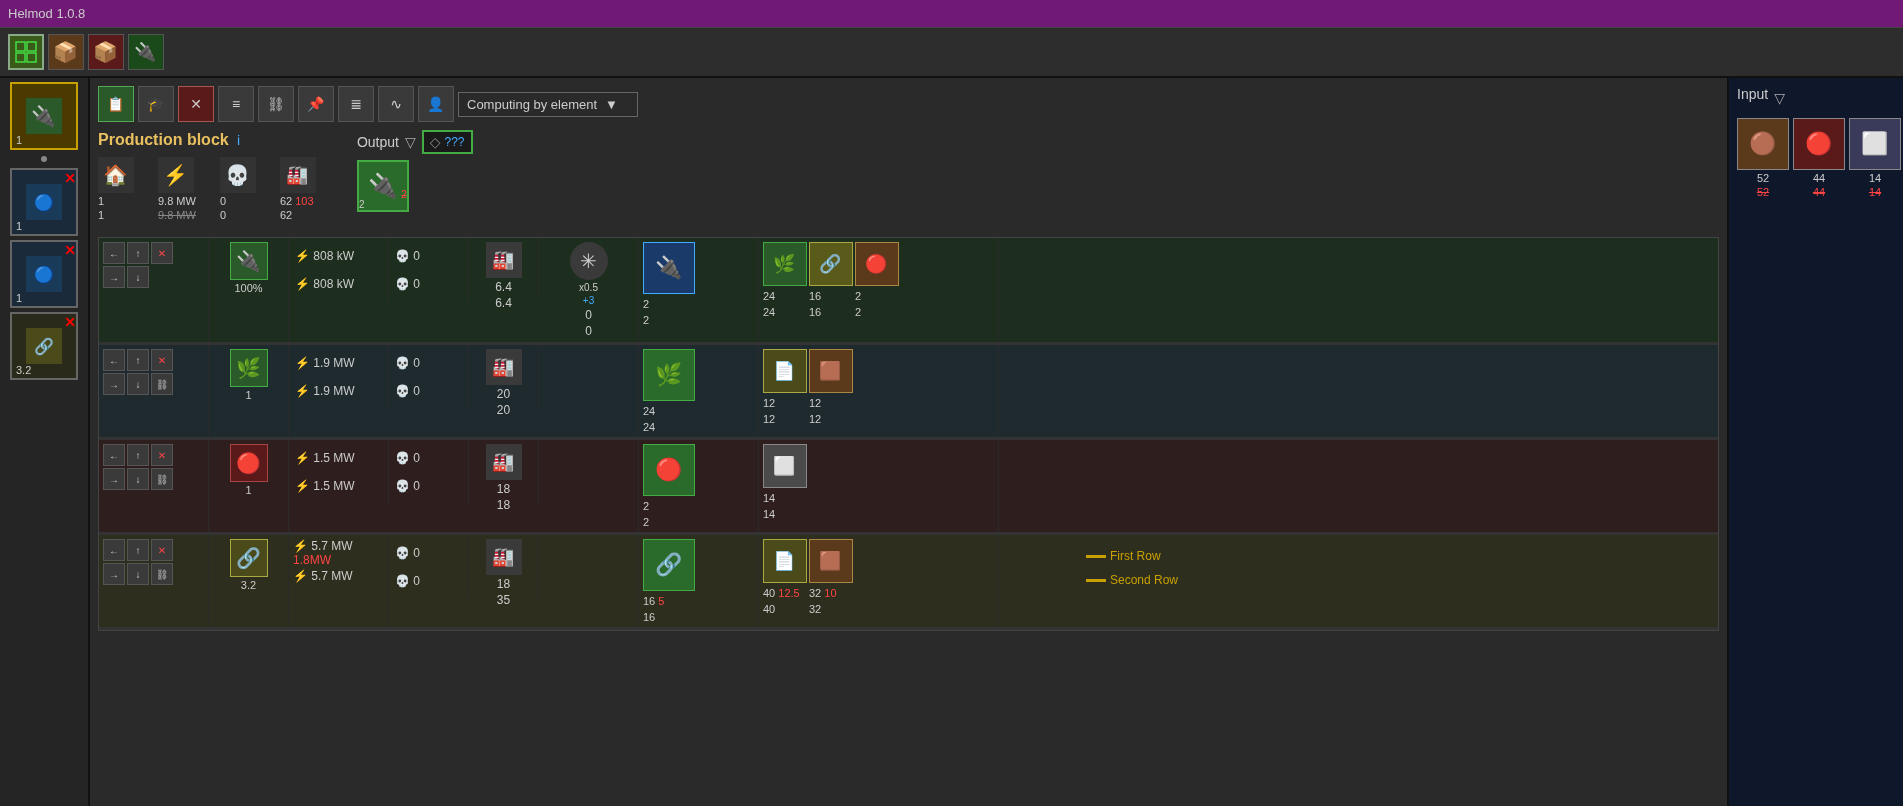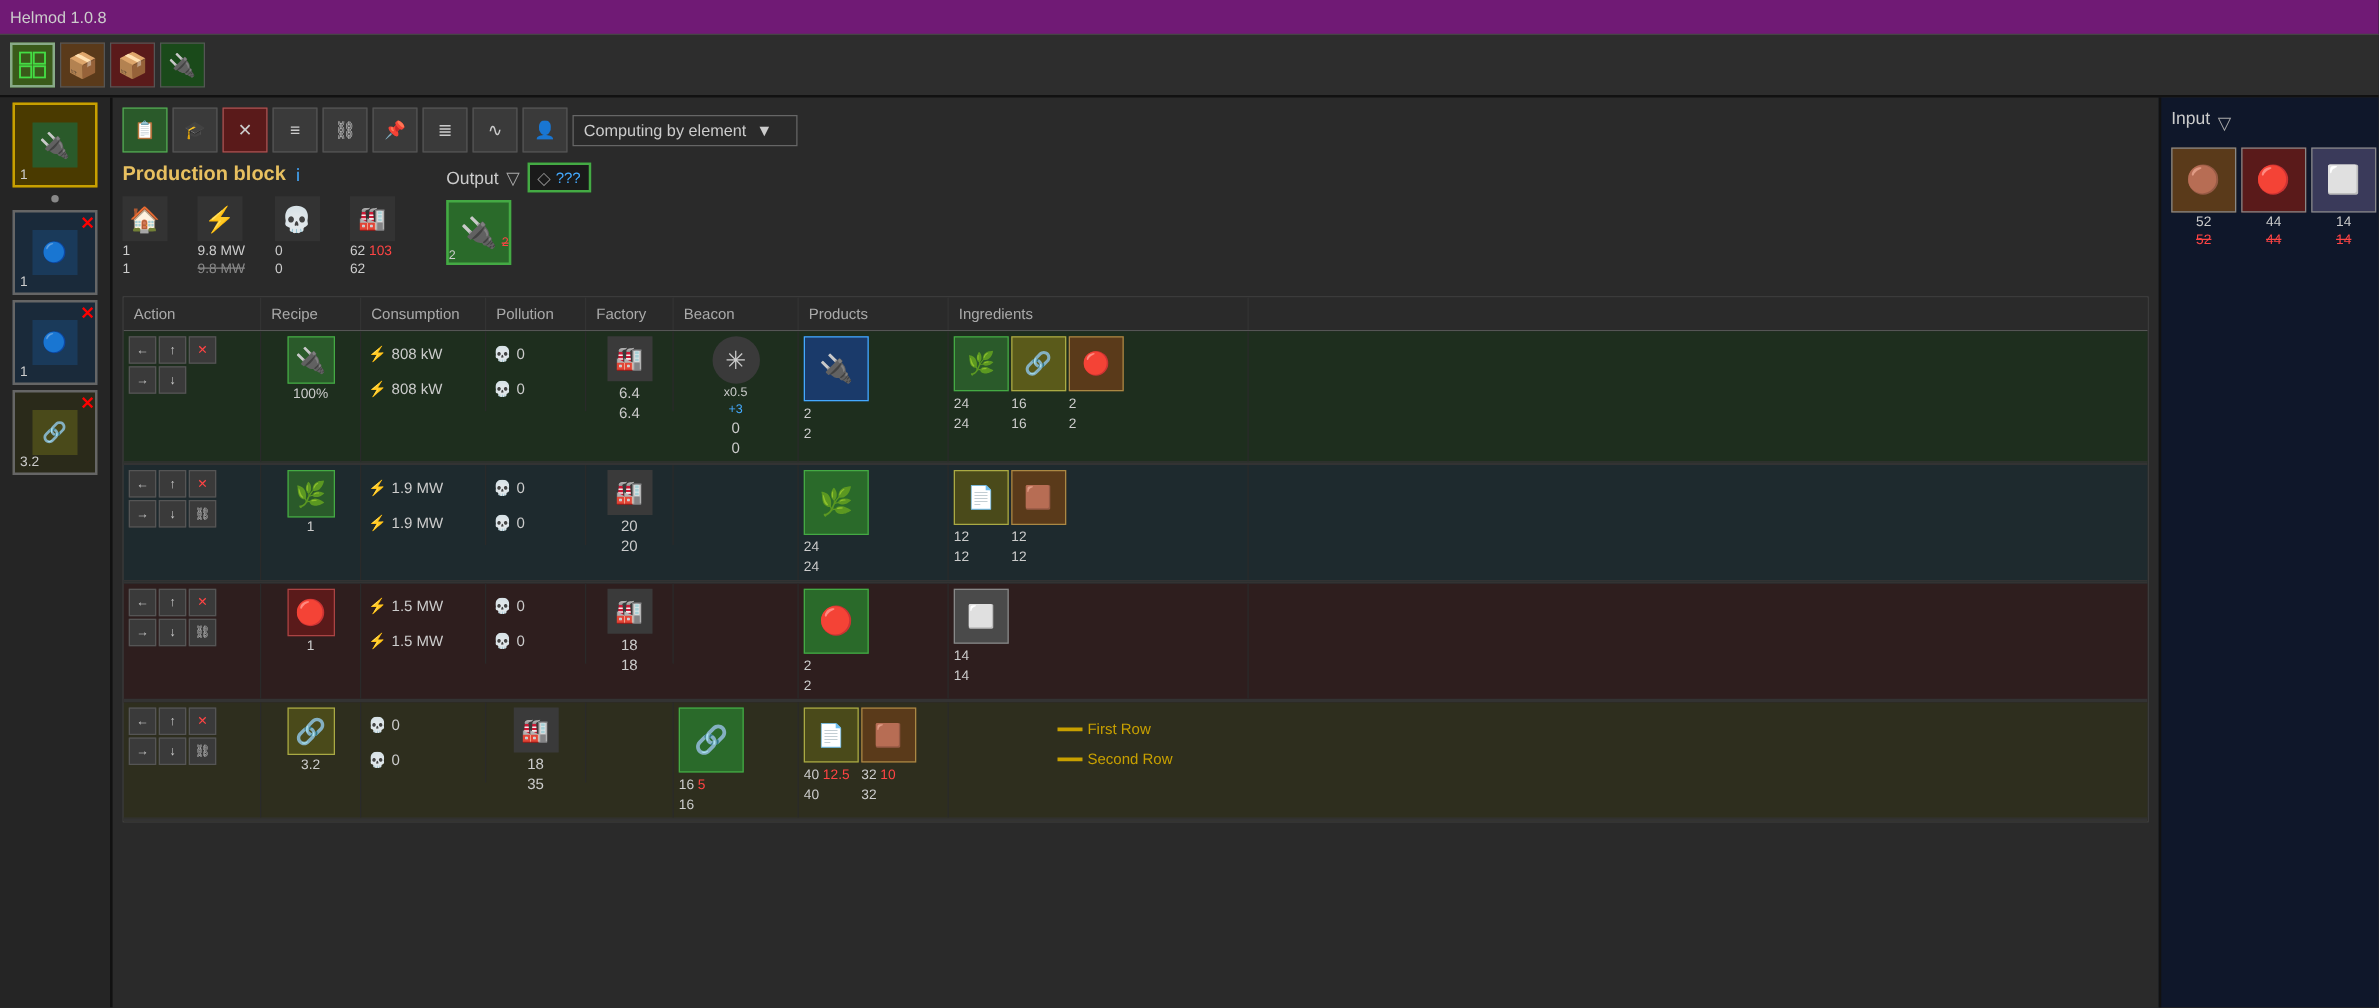--- a/index.html
+++ b/index.html
@@ -411,30 +411,20 @@
             <div style="font-size:10px;position:absolute;bottom:2px;left:2px;">2</div>
             <div style="font-size:10px;color:#f44;text-decoration:line-through;position:absolute;bottom:12px;right:2px;">2</div>
           </div>
         </div>
       </div>
     </div>
 
     <div id="main-table-area">
       <div class="table-container">
 
-        <div class="table-header">
-          <div class="th">Action</div>
-          <div class="th">Recipe</div>
-          <div class="th">Consumption</div>
-          <div class="th">Pollution</div>
-          <div class="th">Factory</div>
-          <div class="th">Beacon</div>
-          <div class="th">Products</div>
-          <div class="th">Ingredients</div>
-        </div>
 
         <div class="table-row-group row-group-1">
           <div class="table-row-tall">
 
             <div class="td" style="display:flex;flex-direction:column;gap:2px;padding:4px;">
               <div style="display:flex;gap:2px;">
                 <div class="act-btn">←</div>
                 <div class="act-btn">↑</div>
                 <div class="act-btn" style="color:#f44;">✕</div>
               </div>
@@ -629,20 +619,24 @@
               <div style="display:flex;gap:2px;">
                 <div class="act-btn">→</div>
                 <div class="act-btn">↓</div>
                 <div class="act-btn">⛓</div>
               </div>
             </div>
             <div class="td" style="display:flex;flex-direction:column;align-items:center;gap:2px;padding:4px;">
               <div style="width:38px;height:38px;background:#4a4a1a;border:1px solid #aa4;display:flex;align-items:center;justify-content:center;font-size:20px;cursor:pointer;">🔗</div>
               <span style="font-size:11px;">3.2</span>
             </div>
+            <div class="td" style="padding:4px;display:flex;flex-direction:column;gap:2px;">
+              <div>⚡ <span>5.7 MW</span> <span class="red">1.8MW</span></div>
+              <div>⚡ <span>5.7 MW</span></div>
+            </div>
             <div class="td cell-double">
               <div>💀 <span>0</span></div>
               <div>💀 <span>0</span></div>
             </div>
             <div class="td cell-double">
               <div style="display:flex;flex-direction:column;align-items:center;gap:2px;">
                 <div style="width:36px;height:36px;background:#3a3a3a;display:flex;align-items:center;justify-content:center;font-size:18px;">🏭</div>
                 <div>18</div>
                 <div>35</div>
               </div>

